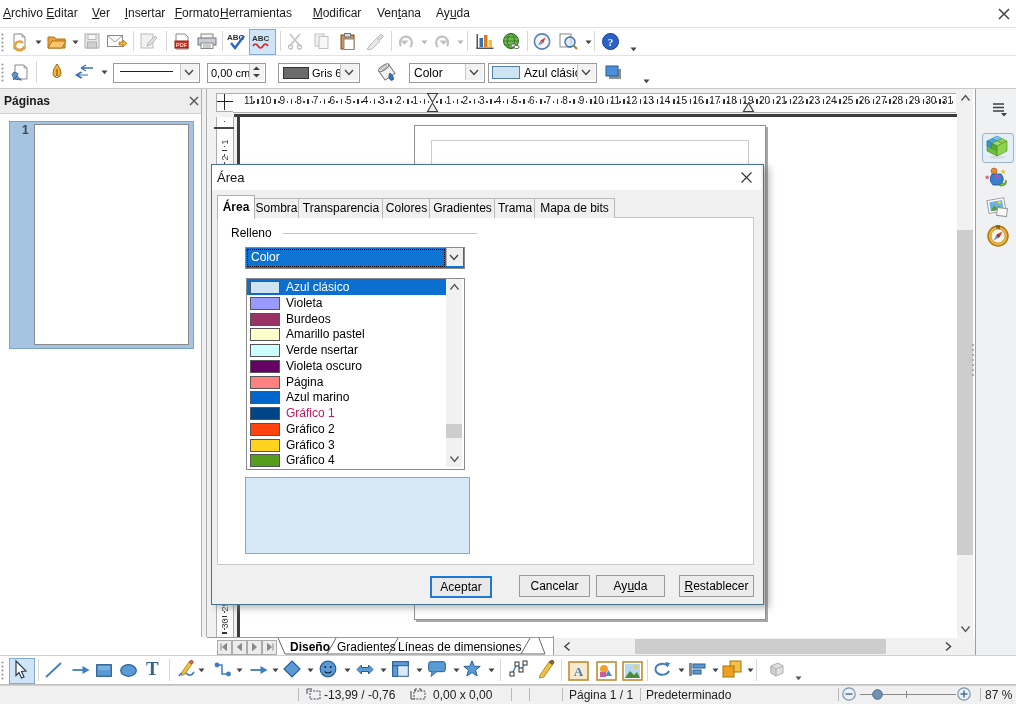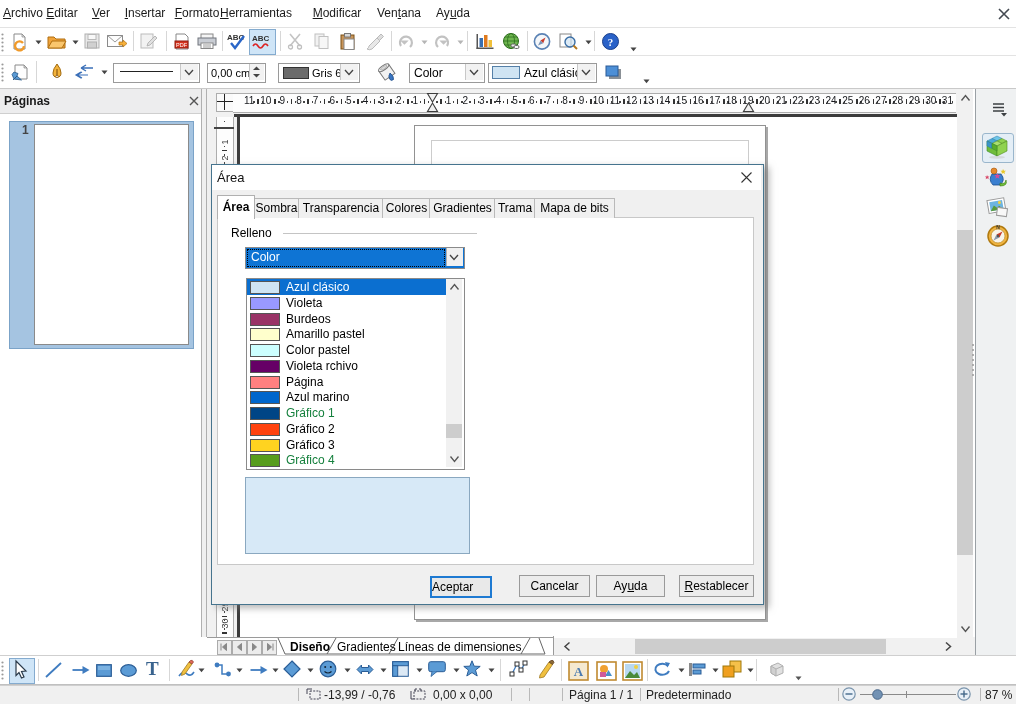--- a/index.html
+++ b/index.html
@@ -639,45 +639,45 @@
 <div class="a" style="left:247px;top:279.0px;width:199px;height:16px;background:#0b6fd0"></div>
 <div class="a" style="left:250px;top:281.0px;width:28px;height:11px;background:#cfe4f3;border:1px solid #555"></div>
 <div class="a" style="left:286px;top:280.0px;font-size:12px;color:#fff">Azul clásico</div>
 <div class="a" style="left:250px;top:296.8px;width:28px;height:11px;background:#9999ff;border:1px solid #555"></div>
 <div class="a" style="left:286px;top:295.8px;font-size:12px;color:#000">Violeta</div>
 <div class="a" style="left:250px;top:312.5px;width:28px;height:11px;background:#993366;border:1px solid #555"></div>
 <div class="a" style="left:286px;top:311.5px;font-size:12px;color:#000">Burdeos</div>
 <div class="a" style="left:250px;top:328.2px;width:28px;height:11px;background:#ffffcc;border:1px solid #555"></div>
 <div class="a" style="left:286px;top:327.2px;font-size:12px;color:#000">Amarillo pastel</div>
 <div class="a" style="left:250px;top:344.0px;width:28px;height:11px;background:#ccffff;border:1px solid #555"></div>
-<div class="a" style="left:286px;top:343.0px;font-size:12px;color:#000">Color pastel</div>
+<div class="a" style="left:286px;top:343.0px;font-size:12px;color:#000">Verde nsertar</div>
 <div class="a" style="left:250px;top:359.8px;width:28px;height:11px;background:#660066;border:1px solid #555"></div>
-<div class="a" style="left:286px;top:358.8px;font-size:12px;color:#000">Violeta rchivo</div>
+<div class="a" style="left:286px;top:358.8px;font-size:12px;color:#000">Violeta oscuro</div>
 <div class="a" style="left:250px;top:375.5px;width:28px;height:11px;background:#ff8080;border:1px solid #555"></div>
 <div class="a" style="left:286px;top:374.5px;font-size:12px;color:#000">Página</div>
 <div class="a" style="left:250px;top:391.2px;width:28px;height:11px;background:#0066cc;border:1px solid #555"></div>
 <div class="a" style="left:286px;top:390.2px;font-size:12px;color:#000">Azul marino</div>
 <div class="a" style="left:250px;top:407.0px;width:28px;height:11px;background:#004586;border:1px solid #555"></div>
-<div class="a" style="left:286px;top:406.0px;font-size:12px;color:#15803d">Gráfico 1</div>
+<div class="a" style="left:286px;top:406.0px;font-size:12px;color:#be185d">Gráfico 1</div>
 <div class="a" style="left:250px;top:422.8px;width:28px;height:11px;background:#ff420e;border:1px solid #555"></div>
 <div class="a" style="left:286px;top:421.8px;font-size:12px;color:#000">Gráfico 2</div>
 <div class="a" style="left:250px;top:438.5px;width:28px;height:11px;background:#ffd320;border:1px solid #555"></div>
 <div class="a" style="left:286px;top:437.5px;font-size:12px;color:#000">Gráfico 3</div>
 <div class="a" style="left:250px;top:454.2px;width:28px;height:11px;background:#579d1c;border:1px solid #555"></div>
-<div class="a" style="left:286px;top:453.2px;font-size:12px;color:#15803d">Gráfico 4</div>
+<div class="a" style="left:286px;top:453.2px;font-size:12px;color:#000000">Gráfico 4</div>
 <div class="a" style="left:446px;top:279px;width:16px;height:188px;background:#f1f1f1"></div>
 <svg class="a" style="left:450px;top:284px" width="9" height="6">
     <path d="M0.5 5.5 L4.5 0.5 L8.5 5.5" fill="none" stroke="#555" stroke-width="1.3"></path>
   </svg>
 <svg class="a" style="left:450px;top:456px" width="9" height="6">
     <path d="M0.5 0.5 L4.5 5.5 L8.5 0.5" fill="none" stroke="#555" stroke-width="1.3"></path>
   </svg>
 <div class="a" style="left:446px;top:424px;width:16px;height:14px;background:#cdcdcd"></div>
 <div class="a" style="left:245px;top:477px;width:223px;height:75px;background:#d7e9f7;border:1px solid #8aa8c0"></div>
-<div class="a" style="left:430px;top:576px;width:62px;height:22px;background:#e9e9e9;border:2px solid #1e7ad2;box-sizing:border-box;text-align:left;line-height:18px;font-size:12px">Aceptar</div>
+<div class="a" style="left:430px;top:576px;width:62px;height:22px;background:#e9e9e9;border:2px solid #1e7ad2;box-sizing:border-box;text-align:center;line-height:18px;font-size:12px">Aceptar</div>
 <div class="a" style="left:519px;top:575px;width:71px;height:22px;background:#ececec;border:1px solid #9a9a9a;box-sizing:border-box;text-align:center;line-height:20px;font-size:12px">Cancelar</div>
 <div class="a" style="left:596px;top:575px;width:69px;height:22px;background:#ececec;border:1px solid #9a9a9a;box-sizing:border-box;text-align:center;line-height:20px;font-size:12px">Ay<u>u</u>da</div>
 <div class="a" style="left:679px;top:575px;width:75px;height:22px;background:#ececec;border:1px solid #9a9a9a;box-sizing:border-box;text-align:center;line-height:20px;font-size:12px"><u>R</u>establecer</div>
 <div class="a" style="left:207px;top:637px;width:750px;height:18px;background:#fff"></div>
 <div class="a" style="left:207px;top:637px;width:347px;height:1px;background:#9a9a9a"></div>
 <div class="tbtn" style="left:217px;top:640px;width:13px;height:13px"></div>
 <svg class="a" style="left:220px;top:642px" width="9" height="10">
     <path d="M6.5 1.5 L2.5 5 L6.5 8.5 Z M1 1.5 V8.5" fill="#888" stroke="#888" stroke-width="1"></path>
   </svg>
 <div class="tbtn" style="left:232px;top:640px;width:13px;height:13px"></div>

